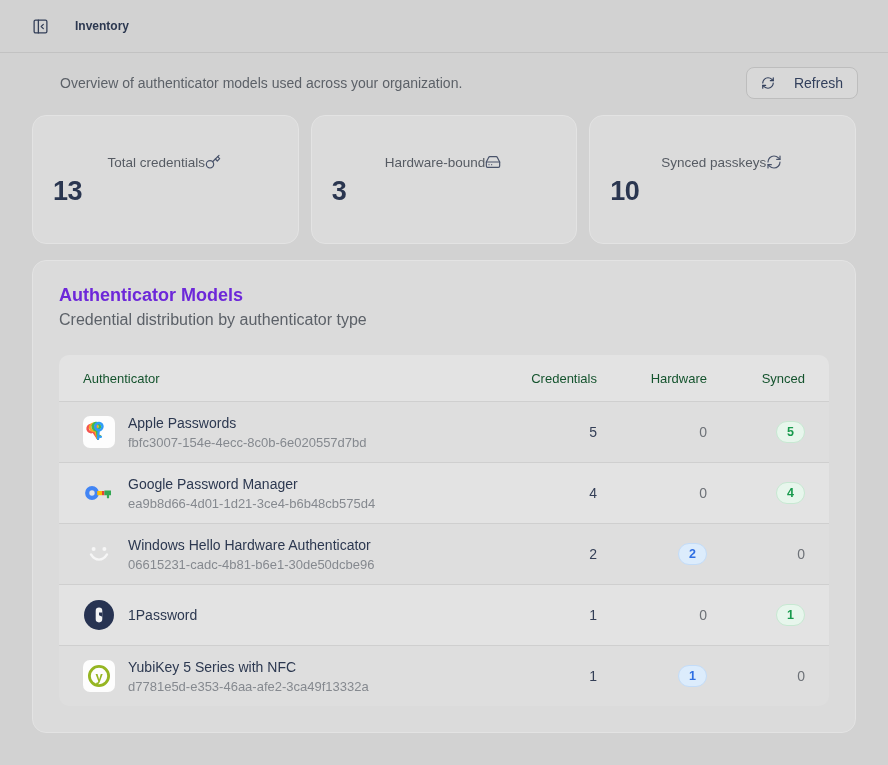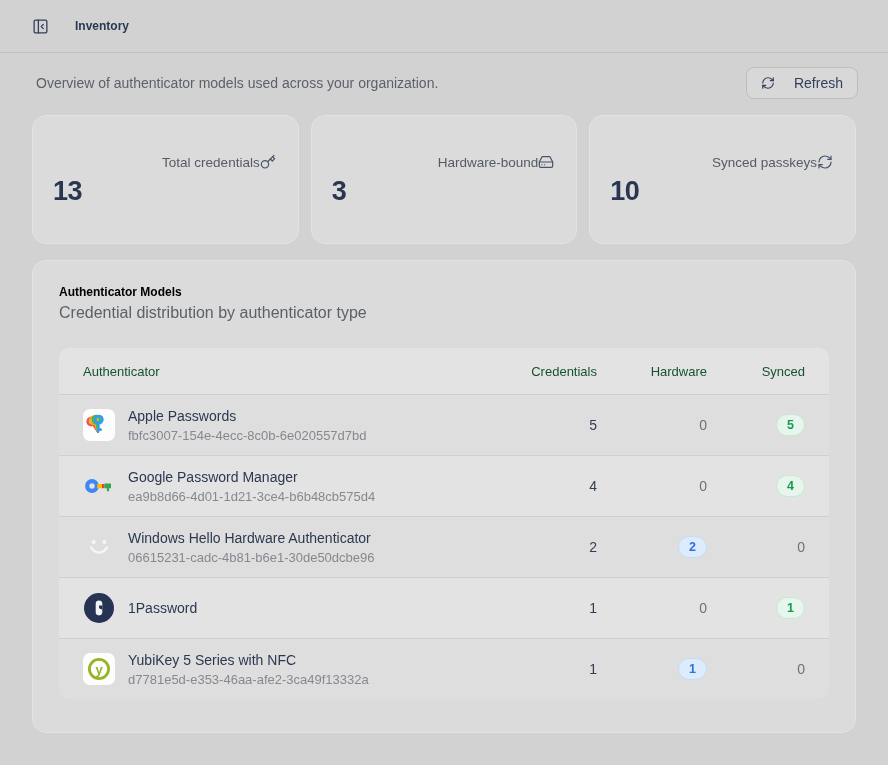--- a/index.html
+++ b/index.html
@@ -15,44 +15,45 @@
   }
   .icon-btn {
     background:none; border:none; cursor:pointer; display:flex;
     align-items:center; justify-content:center; color:#333f58; padding:2px;
   }
   .topbar-title { font-size:12px; font-weight:600; color:#2c3850; margin-left:24px; }
 
   .subheader {
     display:flex; align-items:center; justify-content:space-between;
     padding:14px 30px 14px 36px;
+    margin-left:24px;
   }
   .description { font-size:14px; color:#5c6168; }
   .refresh-btn {
     display:inline-flex; align-items:center; gap:19px; height:32px;
     padding:0 14px; border-radius:8px; border:1px solid #bdbdbd;
     background:#d8d8d8; color:#33405c; font-size:14px; font-weight:500;
     font-family:inherit; cursor:pointer;
   }
 
   .stats { display:grid; grid-template-columns:repeat(3,1fr); gap:12px; margin:2px 32px 0; }
   .stat-card {
     background:#dbdbdb; border:1px solid #e3e3e3; border-radius:14px;
     height:129px; padding:38px 22px 0 20px;
   }
-  .stat-top { display:flex; align-items:center; justify-content:flex-end; }
+  .stat-top { display:flex; align-items:center; justify-content:center; }
   .stat-label { font-size:13.5px; color:#565b63; }
   .stat-icon { color:#49536a; display:flex; }
   .stat-value { margin-top:6px; font-size:27px; font-weight:700; color:#2a3650; letter-spacing:-0.5px; }
 
   .main-card {
     margin:16px 32px 0; background:#dbdbdb; border:1px solid #e3e3e3;
     border-radius:14px; padding:24px 26px 22px; height:473px;
   }
-  .card-title { font-size:12px; font-weight:600; color:#000000; }
+  .card-title { font-size:18px; font-weight:600; color:#6d28d9; }
   .card-subtitle { font-size:16px; color:#5c6168; margin-top:5px; }
 
   .table { margin-top:26px; border-radius:10px; overflow:hidden; }
   .thead, .trow {
     display:grid; grid-template-columns:1fr 110px 110px 98px;
     align-items:center; padding:0 24px;
   }
   .thead { height:46px; background:#e3e3e3; }
   .th { font-size:13px; font-weight:500; color:#14532d; }
   .th.num, .td.num { text-align:right; }

